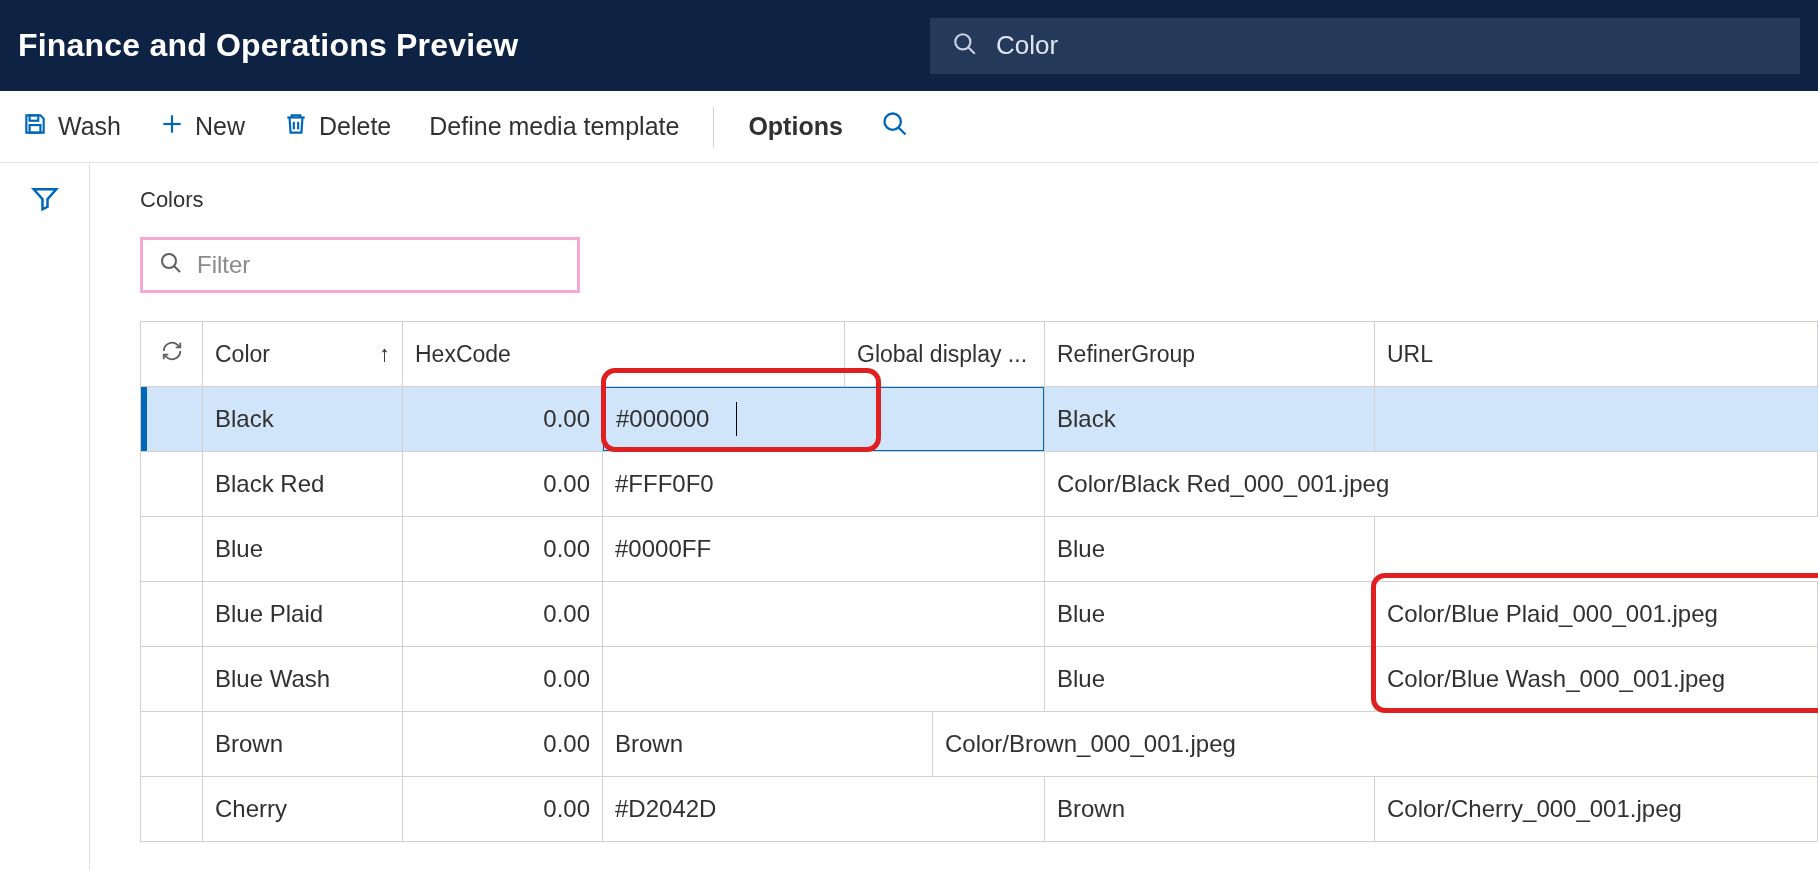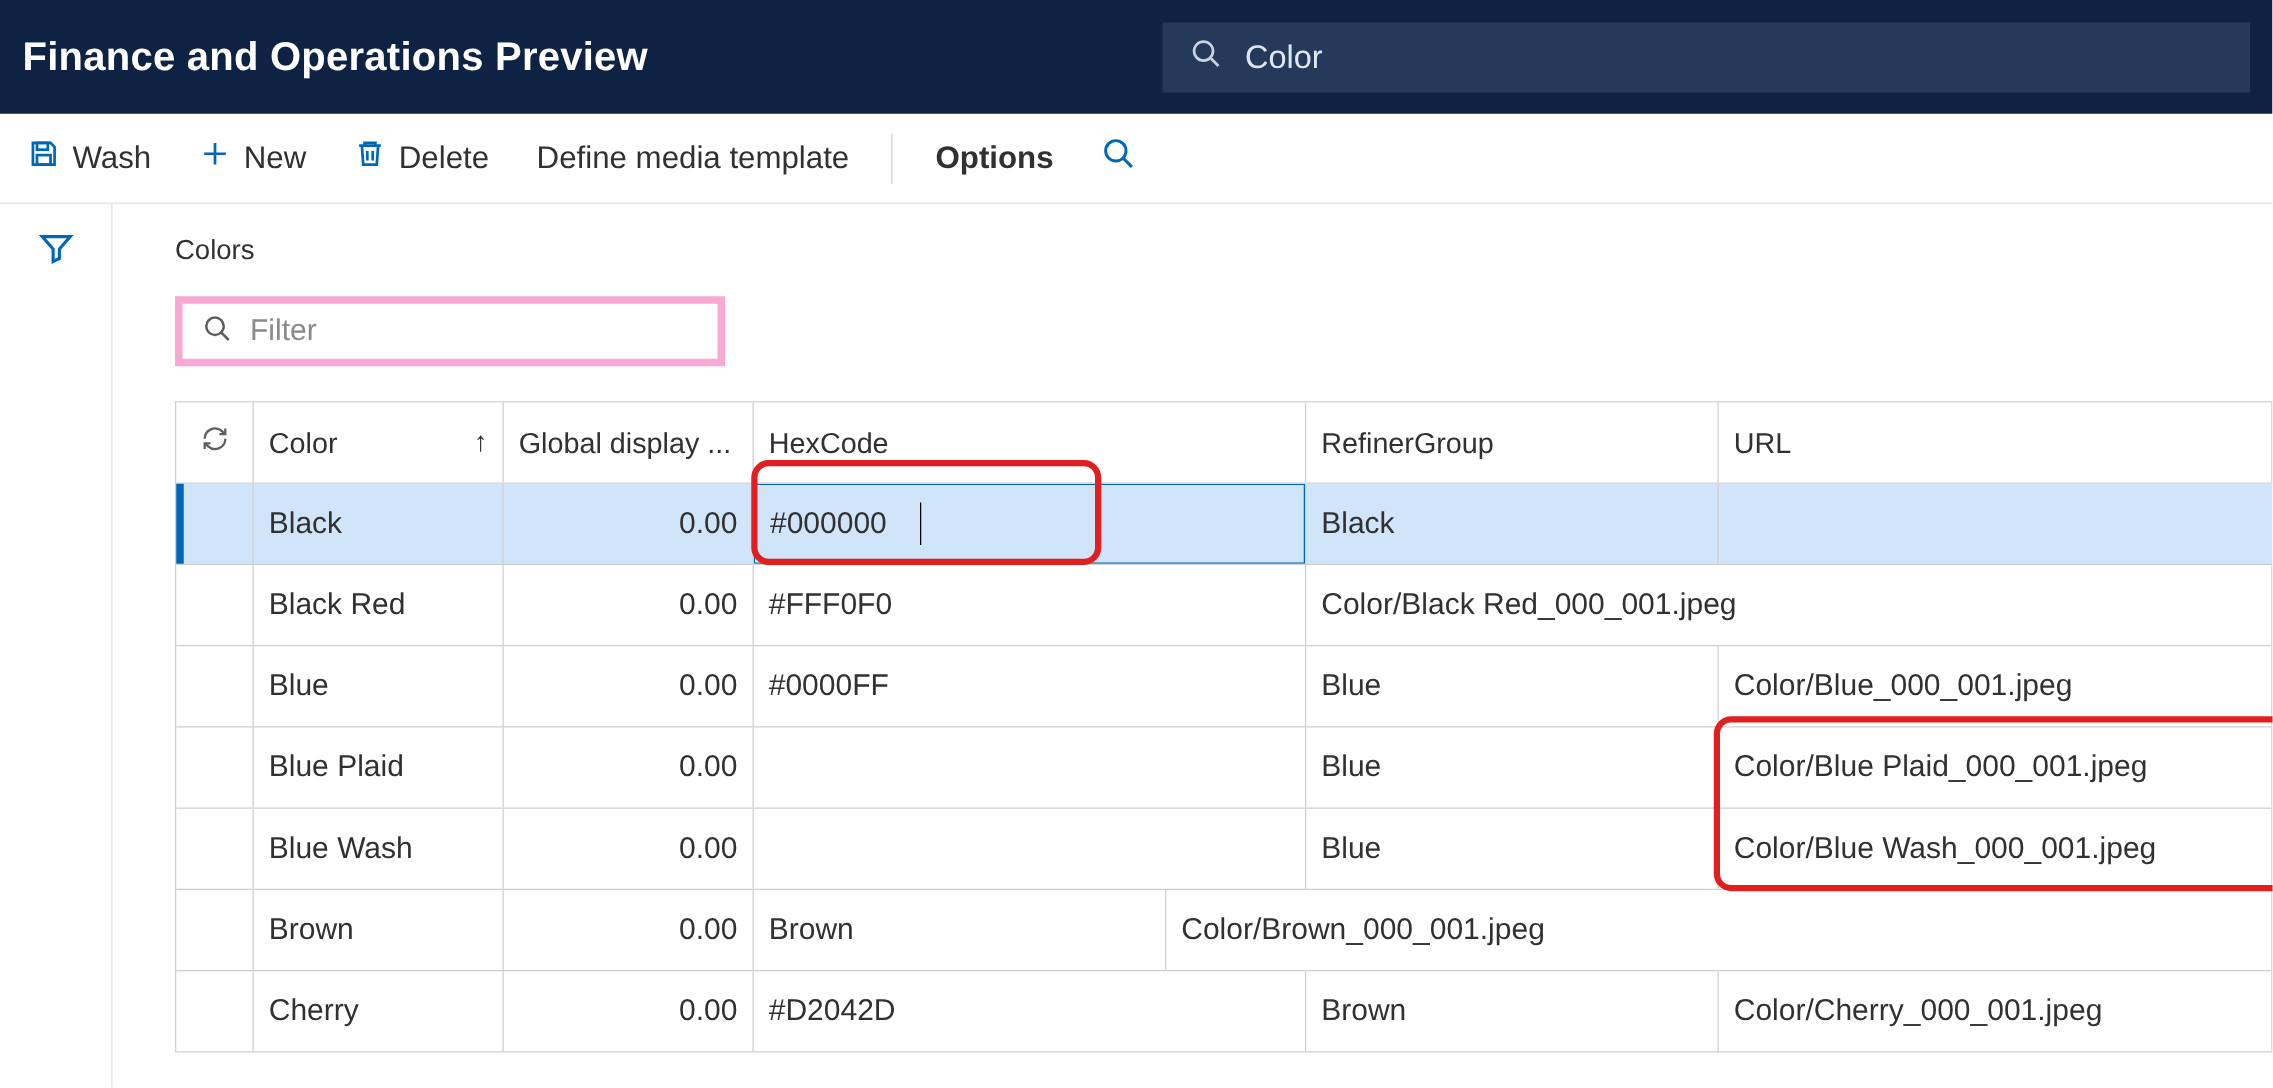--- a/index.html
+++ b/index.html
@@ -90,21 +90,21 @@
     flex: 1;
     padding: 24px 0 0 50px;
   }
   .page-title {
     font-size: 22px;
     font-weight: 400;
     color: #323130;
     margin-bottom: 24px;
   }
   .filter-box {
-    border: 6px solid #f9a8d4;
+    border: 3px solid #f9a8d4;
     width: 440px;
     height: 56px;
     display: flex;
     align-items: center;
     padding: 0 16px;
     margin-bottom: 28px;
   }
   .filter-box svg { width: 24px; height: 24px; stroke:#605e5c; fill:none; stroke-width:2;}
   .filter-input {
     border: none;
@@ -286,25 +286,25 @@
                 <path d="M21 3v5h-5"></path>
                 <path d="M21 12a9 9 0 0 1-15 6.7L3 16"></path>
                 <path d="M3 21v-5h5"></path>
               </svg>
           </span>
         </div>
         <div class="cell c-color">
           <span>Color</span>
           <span class="sort-arrow">↑</span>
         </div>
+        <div class="cell c-hex">
+            <span>HexCode</span>
+          </div>
         <div class="cell c-global">
             <span>Global display ...</span>
-          </div>
-        <div class="cell c-hex">
-            <span>HexCode</span>
           </div>
         <div class="cell c-refiner">
             <span>RefinerGroup</span>
           </div>
         <div class="cell c-url">
             <span>URL</span>
           </div>
       </div>
 
       <div id="grid-body">
@@ -323,21 +323,20 @@
             <div class="cell c-global num">0.00</div>
             <div class="cell c-hex">#FFF0F0</div>
             <div class="cell c-url">Color/Black Red_000_001.jpeg</div>
           </div>
           <div class="grid-row">
             <div class="cell c-refresh"></div>
             <div class="cell c-color">Blue</div>
             <div class="cell c-global num">0.00</div>
             <div class="cell c-hex">#0000FF</div>
             <div class="cell c-refiner">Blue</div>
-            <div class="cell c-url">Color/Blue_000_001.jpeg</div>
           </div>
           <div class="grid-row">
             <div class="cell c-refresh"></div>
             <div class="cell c-color">Blue Plaid</div>
             <div class="cell c-global num">0.00</div>
             <div class="cell c-hex"></div>
             <div class="cell c-refiner">Blue</div>
             <div class="cell c-url">Color/Blue Plaid_000_001.jpeg</div>
           </div>
           <div class="grid-row">

